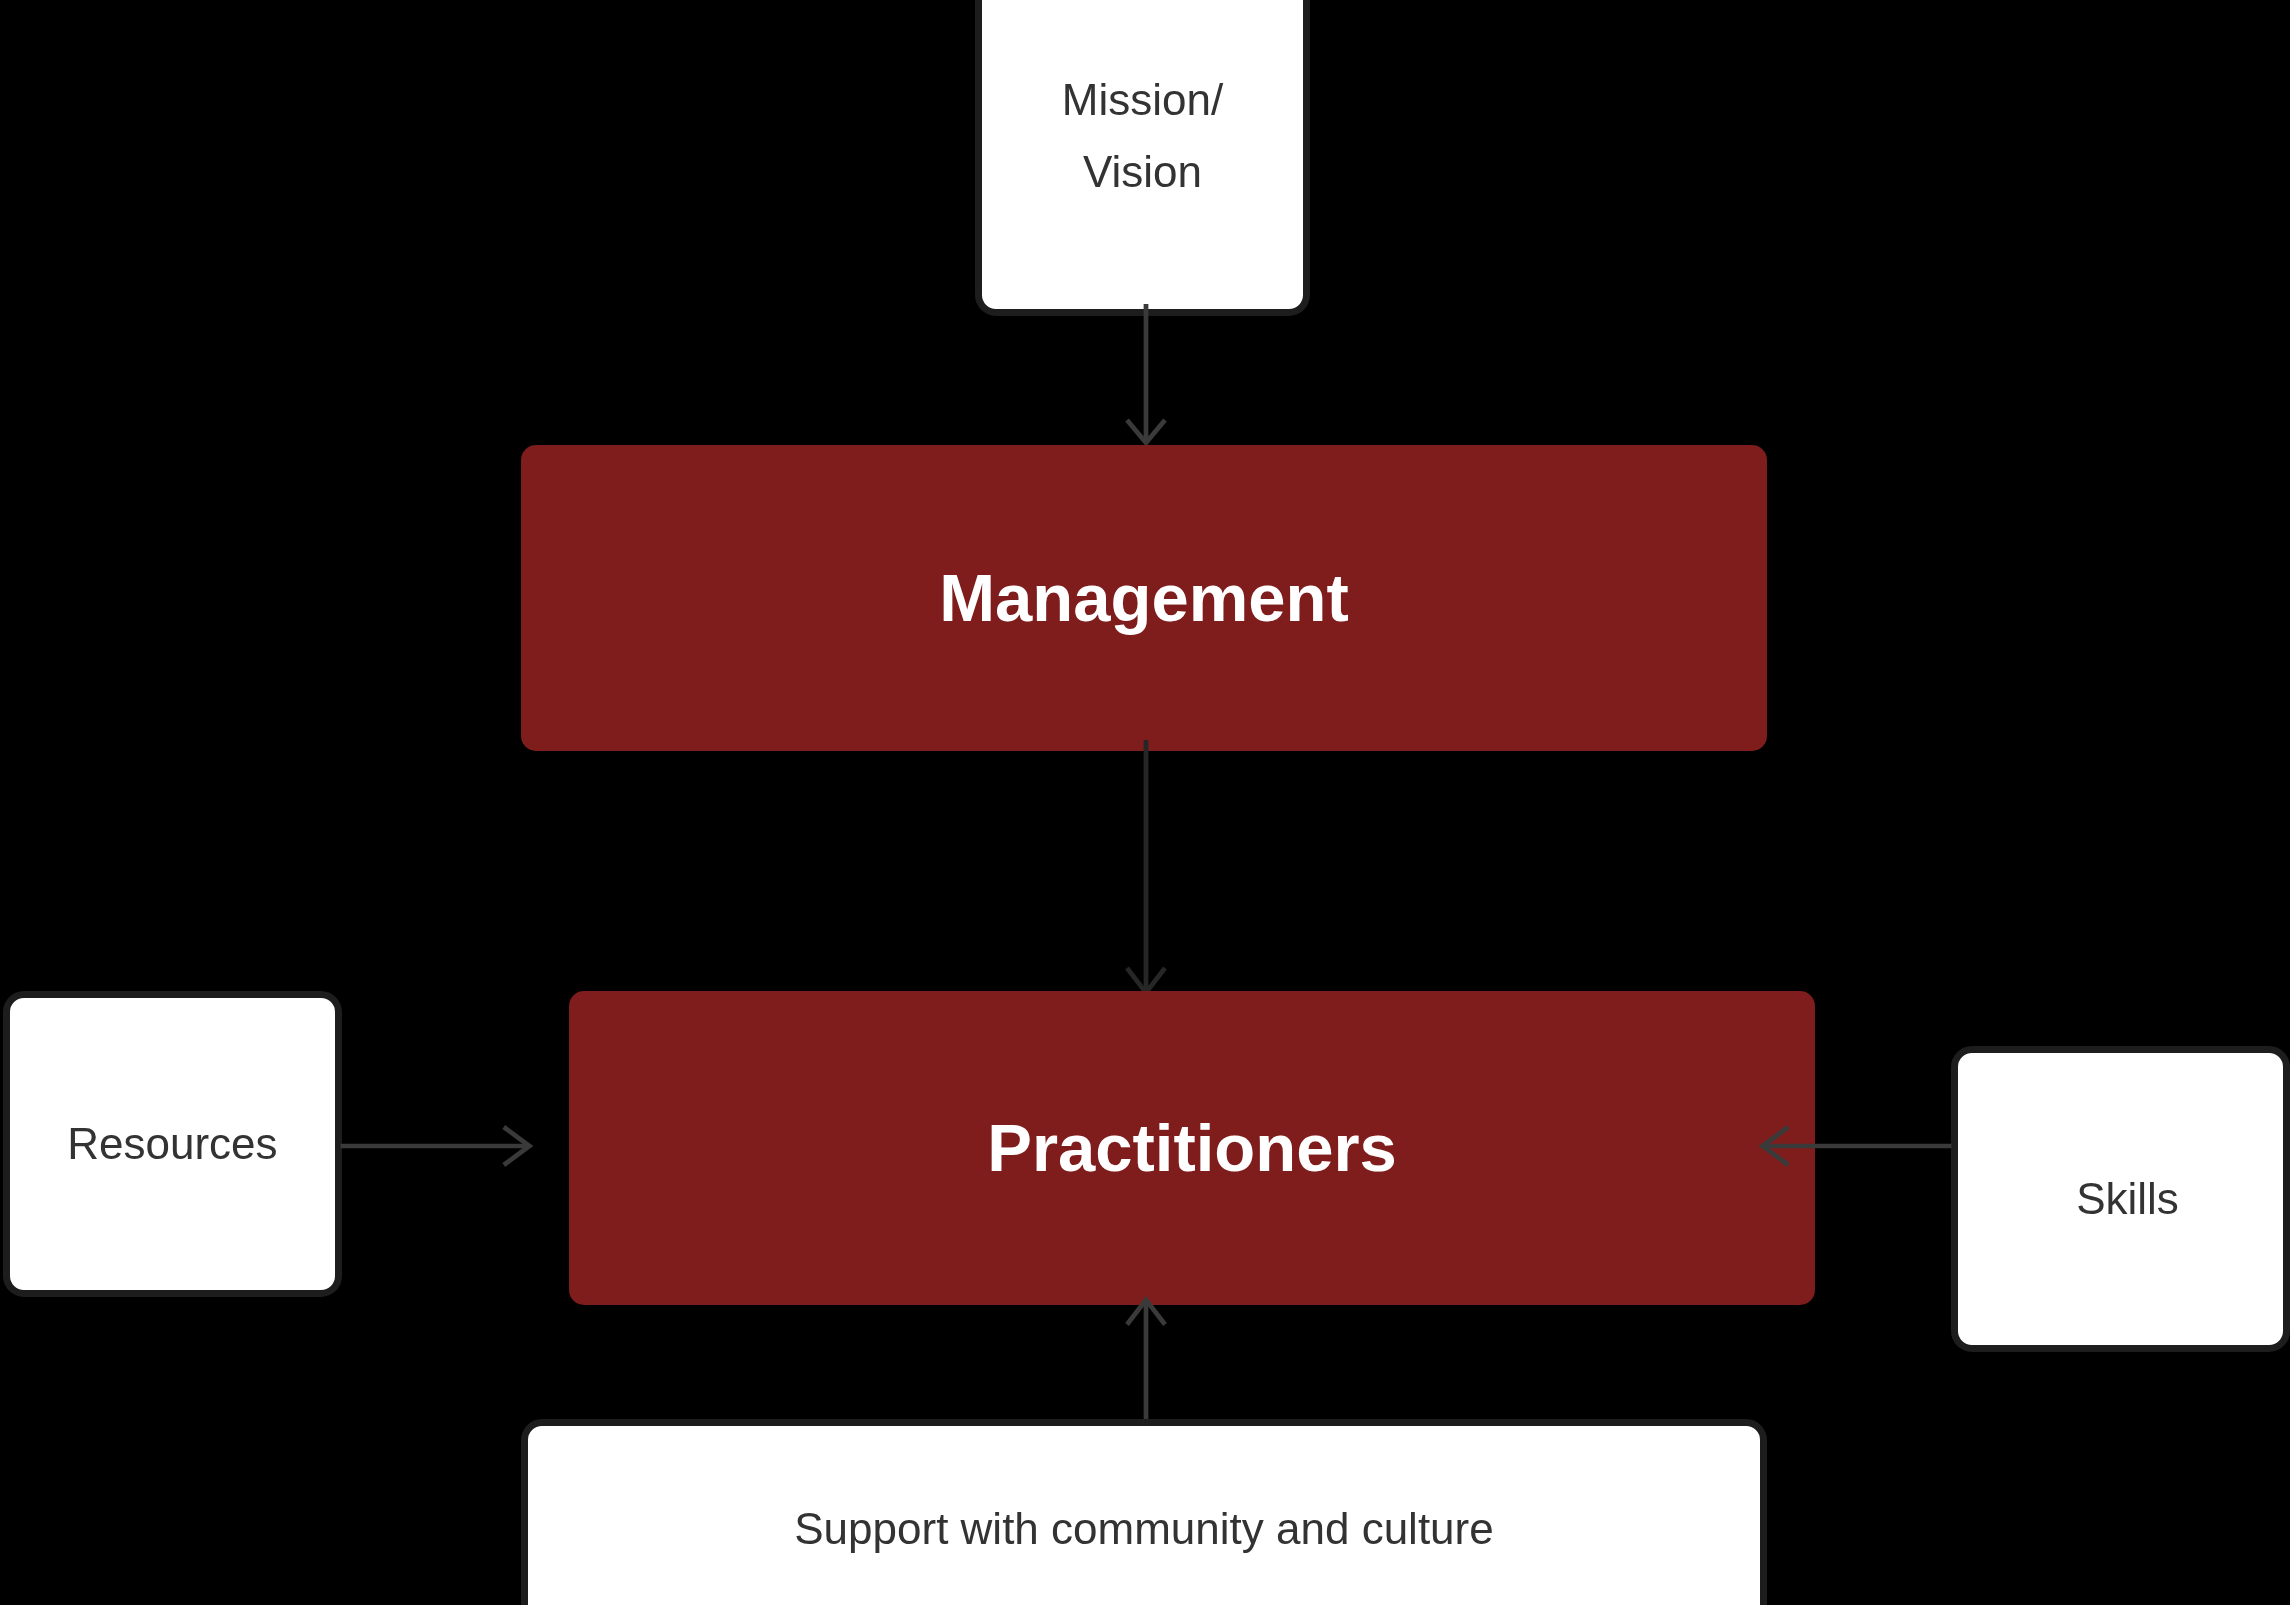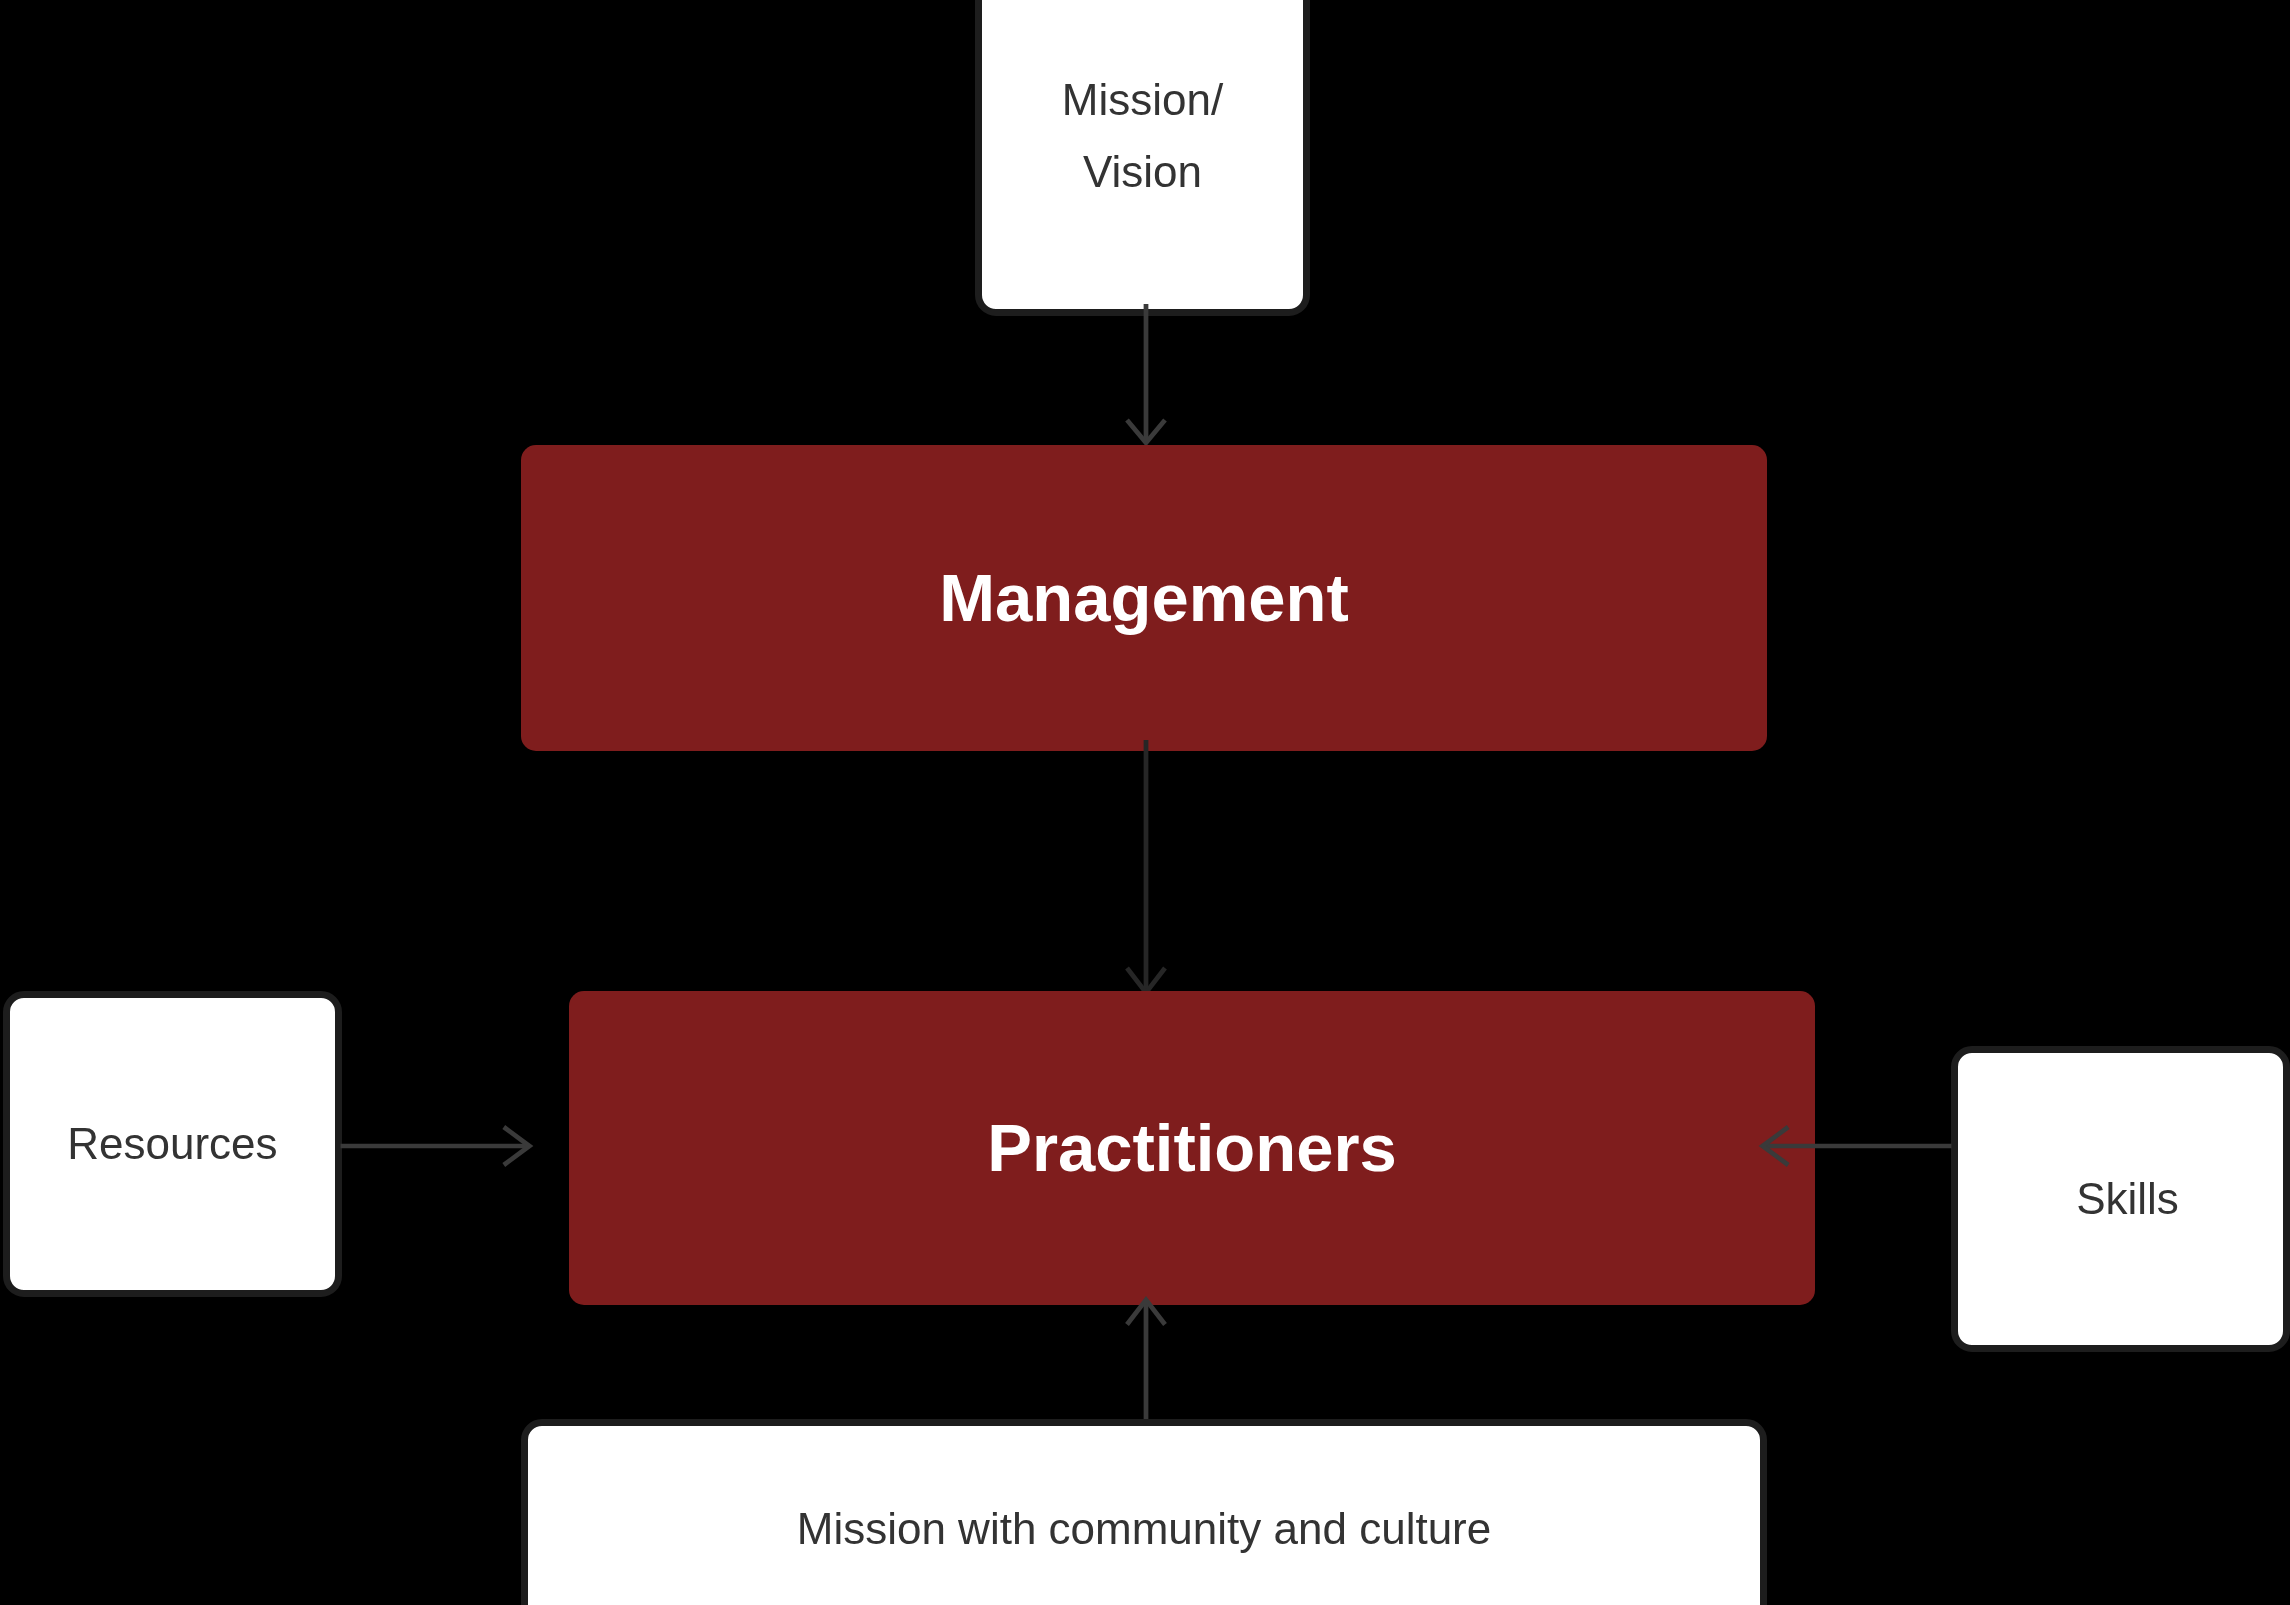--- a/index.html
+++ b/index.html
@@ -159,17 +159,17 @@
     <line x1="207" y1="65" x2="10" y2="65" stroke="#3a3a3a" stroke-width="5"></line>
     <polyline points="35,45 8,65 35,85" fill="none" stroke="#3a3a3a" stroke-width="5"></polyline>
   </svg>
 
   <svg class="connector" id="conn-support-practitioners" viewBox="0 0 160 145">
     <line x1="80" y1="140" x2="80" y2="8" stroke="#3a3a3a" stroke-width="5"></line>
     <polyline points="60,32 80,6 100,32" fill="none" stroke="#3a3a3a" stroke-width="5"></polyline>
   </svg>
 
   <div class="node node-light" id="node-support">
-    <span class="node-label">Mission with community and culture</span>
+    <span class="node-label">Support with community and culture</span>
   </div>
 
 </div>
 
 
 </body></html>

